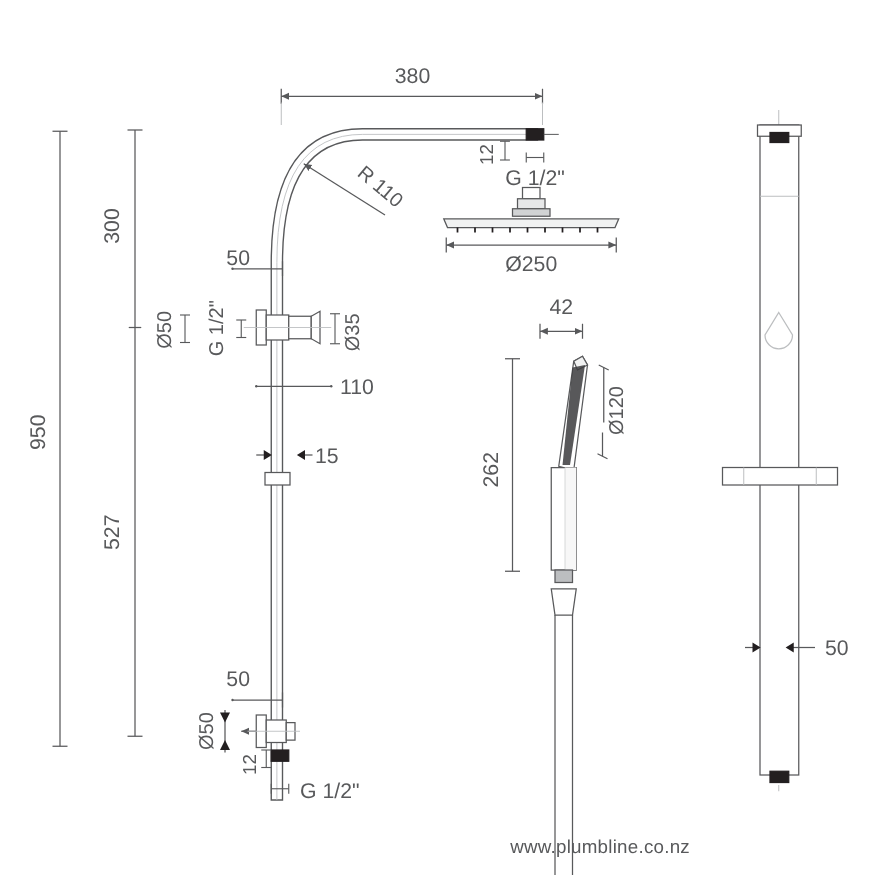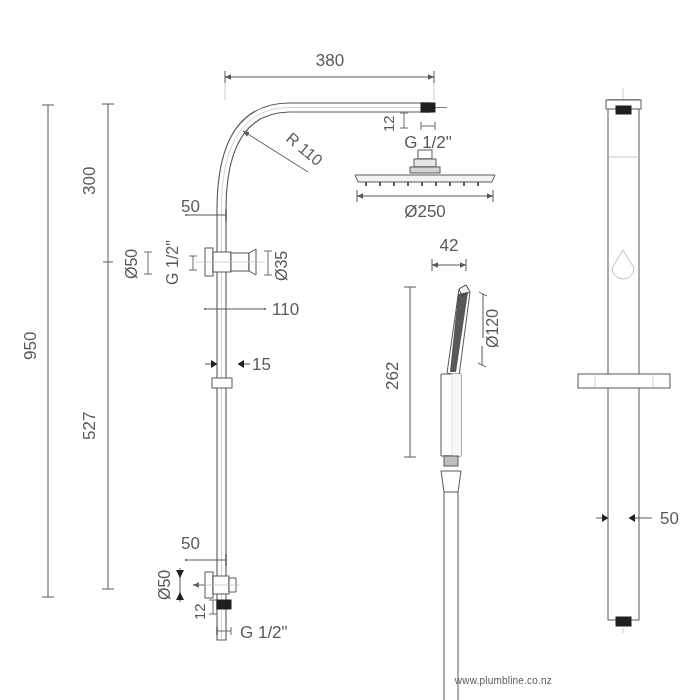--- a/index.html
+++ b/index.html
@@ -1,20 +1,20 @@
 <!DOCTYPE html>
 <html><head>
 <meta charset="utf-8">
 <style>
   html,body{margin:0;padding:0;background:#ffffff;}
   body{width:700px;height:700px;overflow:hidden;
        font-family:"Liberation Sans","DejaVu Sans",sans-serif;color:#58595b;}
   #stage{position:relative;width:568px;height:700px;}
   #stage svg{position:absolute;left:0;top:0;}
-  .footer{position:absolute;right:16px;bottom:14px;font-size:10px;color:#58595b;
+  .footer{position:absolute;right:16px;bottom:14px;font-size:15px;color:#58595b;
           letter-spacing:.2px;white-space:nowrap;}
 </style>
 </head>
 <body>
 
 <div id="stage">
 
 <svg width="700" height="700" viewBox="0 0 700 700">
   <defs>
     <marker id="arrOut" viewBox="0 0 10 10" refX="9" refY="5" markerWidth="7" markerHeight="7" orient="auto-start-reverse">

